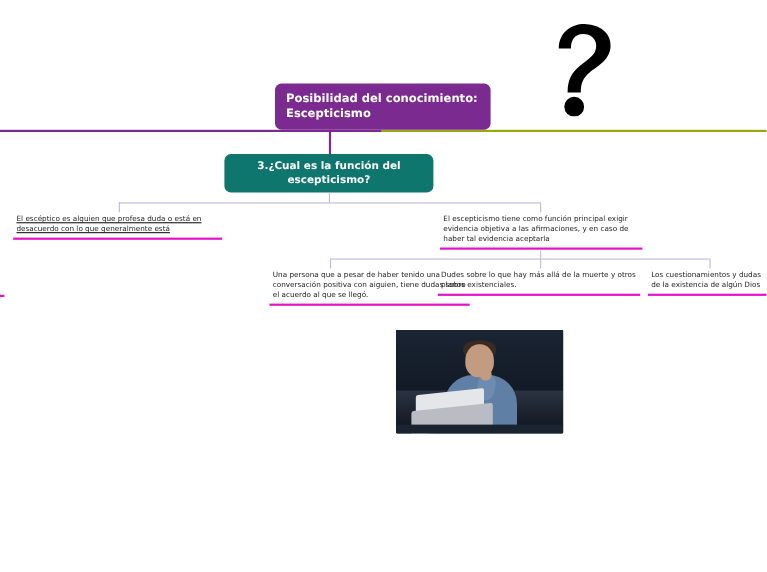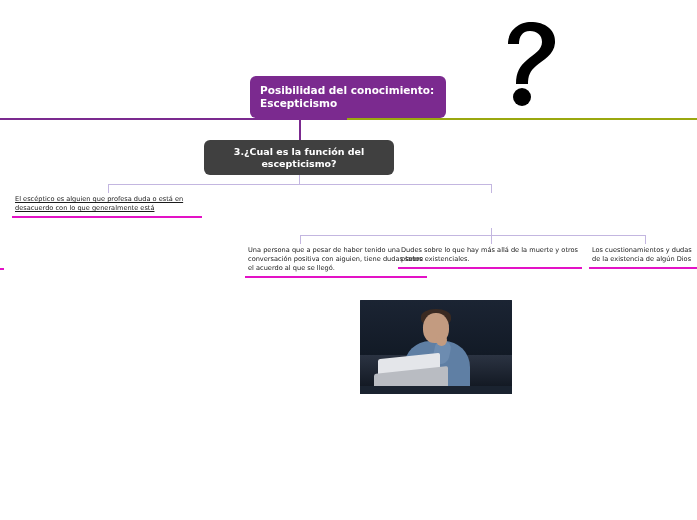--- a/index.html
+++ b/index.html
@@ -39,21 +39,21 @@
     padding: 7px 10px;
     display: flex;
     align-items: center;
   }
   
   .lvl2-node {
     left: 204px;
     top: 140px;
     width: 190px;
     height: 35px;
-    background: #404040;
+    background: #0f766e;
     border-radius: 6px;
     color: #ffffff;
     font-size: 9.5px;
     font-weight: bold;
     line-height: 11.5px;
     text-align: center;
     display: flex;
     align-items: center;
     justify-content: center;
     padding: 4px 8px;
@@ -186,20 +186,23 @@
 
   <div class="line line-v lav" style="left:299px; top:175px; height:9px;"></div>
   <div class="line line-h lav" style="left:108px; top:184px; width:383px;"></div>
   <div class="line line-v lav" style="left:108px; top:184px; height:9px;"></div>
   <div class="line line-v lav" style="left:491px; top:184px; height:9px;"></div>
 
   <div class="node leaf leaf-3a">
     <span>El escéptico es alguien que profesa duda o está en desacuerdo con lo que generalmente está</span>
   </div>
 
+  <div class="node leaf leaf-3b">
+    <span>El escepticismo tiene como función principal exigir evidencia objetiva a las afirmaciones, y en caso de haber tal evidencia aceptarla</span>
+  </div>
 
   <div class="line line-v lav" style="left:491px; top:228px; height:7px;"></div>
   <div class="line line-h lav" style="left:300px; top:235px; width:345px;"></div>
   <div class="line line-v lav" style="left:300px; top:235px; height:9px;"></div>
   <div class="line line-v lav" style="left:491px; top:235px; height:9px;"></div>
   <div class="line line-v lav" style="left:645px; top:235px; height:9px;"></div>
 
   <div class="node leaf leaf-4a">
     <span>Una persona que a pesar de haber tenido una conversación positiva con aiguien, tiene dudas sobre el acuerdo al que se llegó.</span>
   </div>

